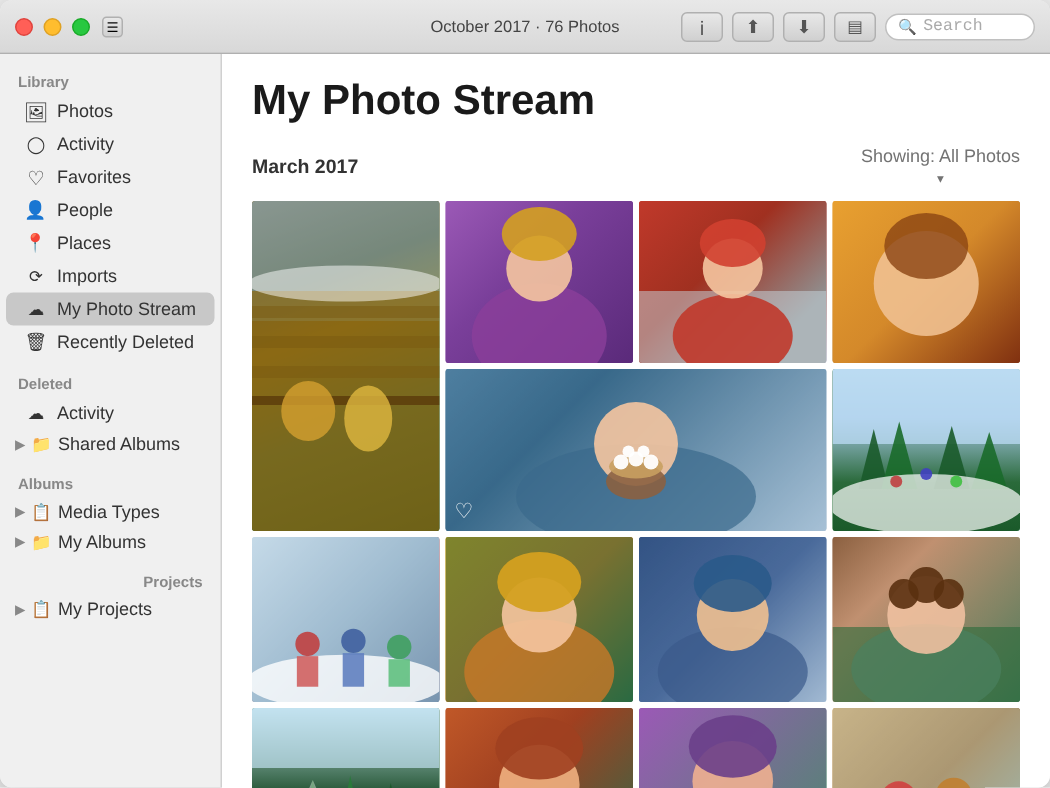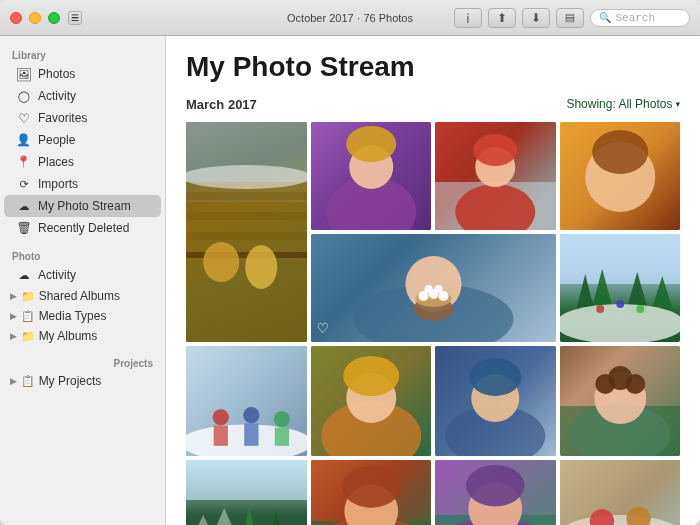--- a/index.html
+++ b/index.html
@@ -96,21 +96,21 @@
 
     
     .app-body {
       display: flex;
       flex: 1;
       overflow: hidden;
     }
 
     
     .sidebar {
-      width: 166px;
+      width: 148px;
       background: #f0f0f0;
       border-right: 1px solid #d0d0d0;
       flex-shrink: 0;
       overflow-y: auto;
       padding: 8px 0;
     }
 
     .sidebar-section-label {
       font-size: 10px;
       font-weight: 700;
@@ -192,24 +192,25 @@
     }
 
     .section-date {
       font-size: 13px;
       font-weight: 600;
       color: #333;
     }
 
     .showing-label {
       font-size: 12px;
-      color: #14532d;
+      color: #737373;
       display: flex;
       align-items: center;
       gap: 3px;
+      flex-direction: column;
     }
 
     
     .photo-grid {
       padding: 4px 20px 20px;
       display: grid;
       grid-template-columns: repeat(4, 1fr);
       gap: 4px;
     }
 
@@ -325,32 +326,33 @@
       </div>
       <div class="sidebar-item active">
         <span class="icon" style="font-size:11px;">☁</span>
         <span>My Photo Stream</span>
       </div>
       <div class="sidebar-item">
         <span class="icon" style="font-size:12px;">🗑</span>
         <span>Recently Deleted</span>
       </div>
 
-      <div class="sidebar-section-label" style="margin-top:6px;">Photo</div>
+      <div class="sidebar-section-label" style="margin-top:6px;">Deleted</div>
 
       <div class="sidebar-item">
         <span class="icon" style="font-size:11px;">☁</span>
         <span>Activity</span>
       </div>
       <div class="sidebar-group">
         <span class="chevron">▶</span>
         <span class="icon" style="font-size:11px;">📁</span>
         <span>Shared Albums</span>
       </div>
 
+      <div class="sidebar-section-label" style="margin-top:6px;">Albums</div>
 
       <div class="sidebar-group">
         <span class="chevron">▶</span>
         <span class="icon" style="font-size:11px;">📋</span>
         <span>Media Types</span>
       </div>
       <div class="sidebar-group">
         <span class="chevron">▶</span>
         <span class="icon" style="font-size:11px;">📁</span>
         <span>My Albums</span>

